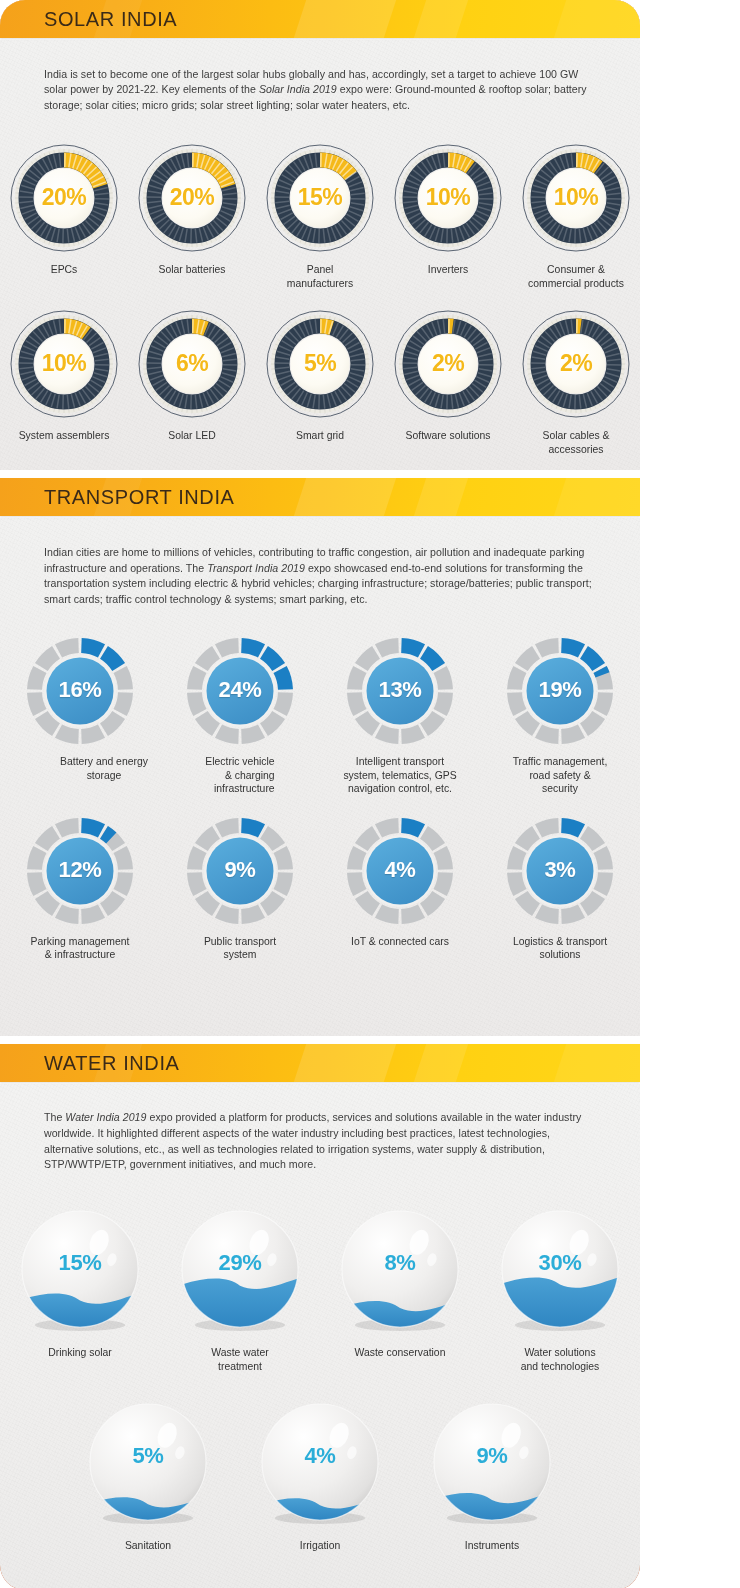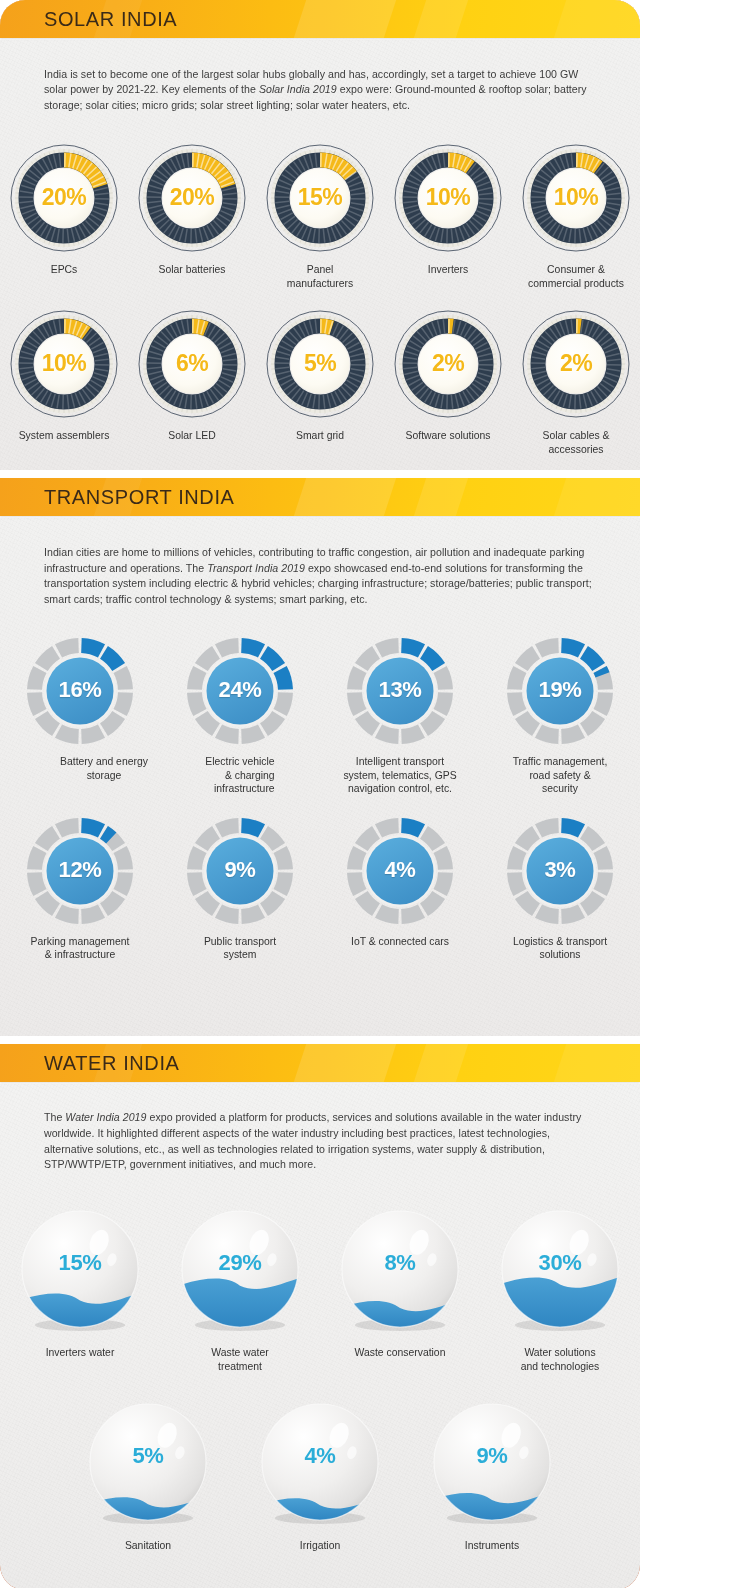--- a/index.html
+++ b/index.html
@@ -1724,21 +1724,21 @@
               <circle cx="64" cy="64" r="58" fill="url(#wg18)"></circle>
               <g clip-path="url(#wc18)">
                 <path d="M6 94.392 C32.099999999999994 86.392, 52.4 86.392, 64 95.592 C81.4 103.192, 98.8 95.99199999999999, 122 88.392 L122 122 L6 122 Z" fill="url(#wfl18)"></path>
               </g>
               <ellipse cx="83.14" cy="37.32" rx="9" ry="13" fill="rgba(255,255,255,0.82)" transform="rotate(22 83.14 37.32)"></ellipse>
               <ellipse cx="95.9" cy="54.72" rx="4.5" ry="6.5" fill="rgba(255,255,255,0.62)" transform="rotate(18 95.9 54.72)"></ellipse>
               <circle cx="64" cy="64" r="58" fill="none" stroke="rgba(255,255,255,0.55)" stroke-width="1.2"></circle>
             </svg>
             <div class="wa-val">15%</div>
           </div>
-          <div class="caption" style="white-space: pre-line;">Inverters water</div>
+          <div class="caption" style="white-space: pre-line;">Drinking solar</div>
         </div>
         <div class="cell" style="width: 172px;">
           <div class="wa-wrap">
             <svg width="128" height="132" viewBox="0 0 128 132">
               <defs>
                 <radialGradient id="wg19" cx="36%" cy="28%" r="78%">
                   <stop offset="0%" stop-color="#ffffff"></stop>
                   <stop offset="58%" stop-color="#f0efee"></stop>
                   <stop offset="88%" stop-color="#e2e1e0"></stop>
                   <stop offset="100%" stop-color="#d2d1d0"></stop>

